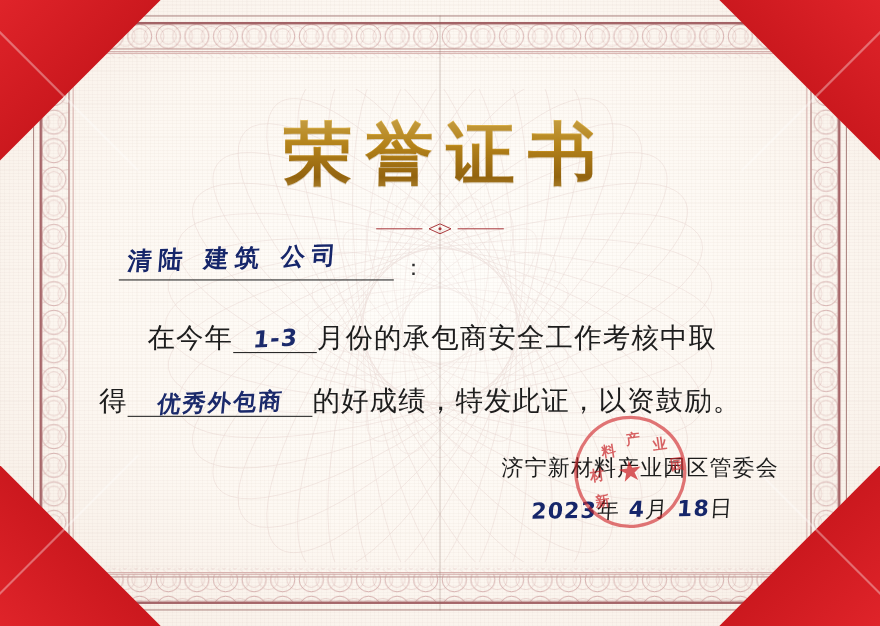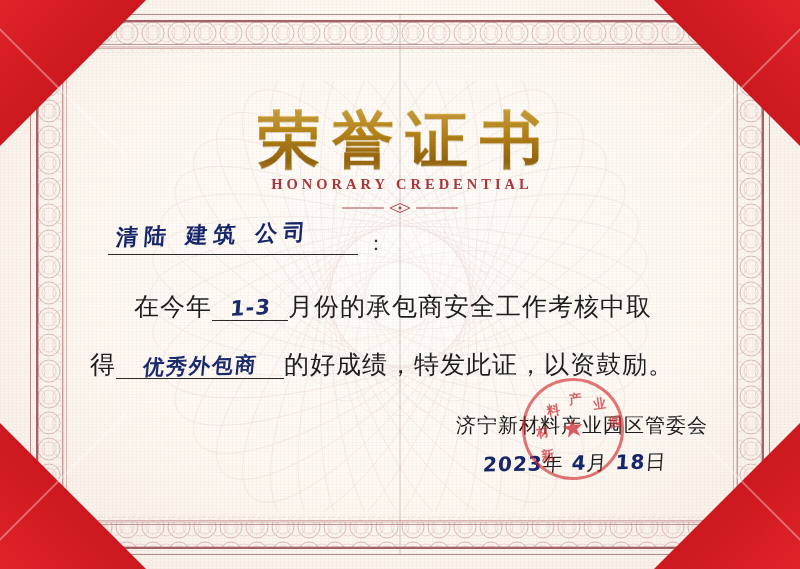--- a/index.html
+++ b/index.html
@@ -406,21 +406,20 @@
       </g>
     </svg>
   </div>
 
   <div class="crease"></div>
 
   <div class="content">
 
     <div class="title">荣誉证书</div>
 
-    <div class="subtitle">HONORARY CREDENTIAL</div>
 
     <div class="subtitle-ornament">
       <svg viewBox="0 0 120 12" xmlns="http://www.w3.org/2000/svg">
         <path d="M2 6 H44" stroke="#a8363a" stroke-width="0.9" fill="none"></path>
         <path d="M76 6 H118" stroke="#a8363a" stroke-width="0.9" fill="none"></path>
         <path d="M50 6 L60 1.5 L70 6 L60 10.5 Z" fill="none" stroke="#a8363a" stroke-width="0.9"></path>
         <circle cx="60" cy="6" r="1.4" fill="#a8363a"></circle>
       </svg>
     </div>
 

